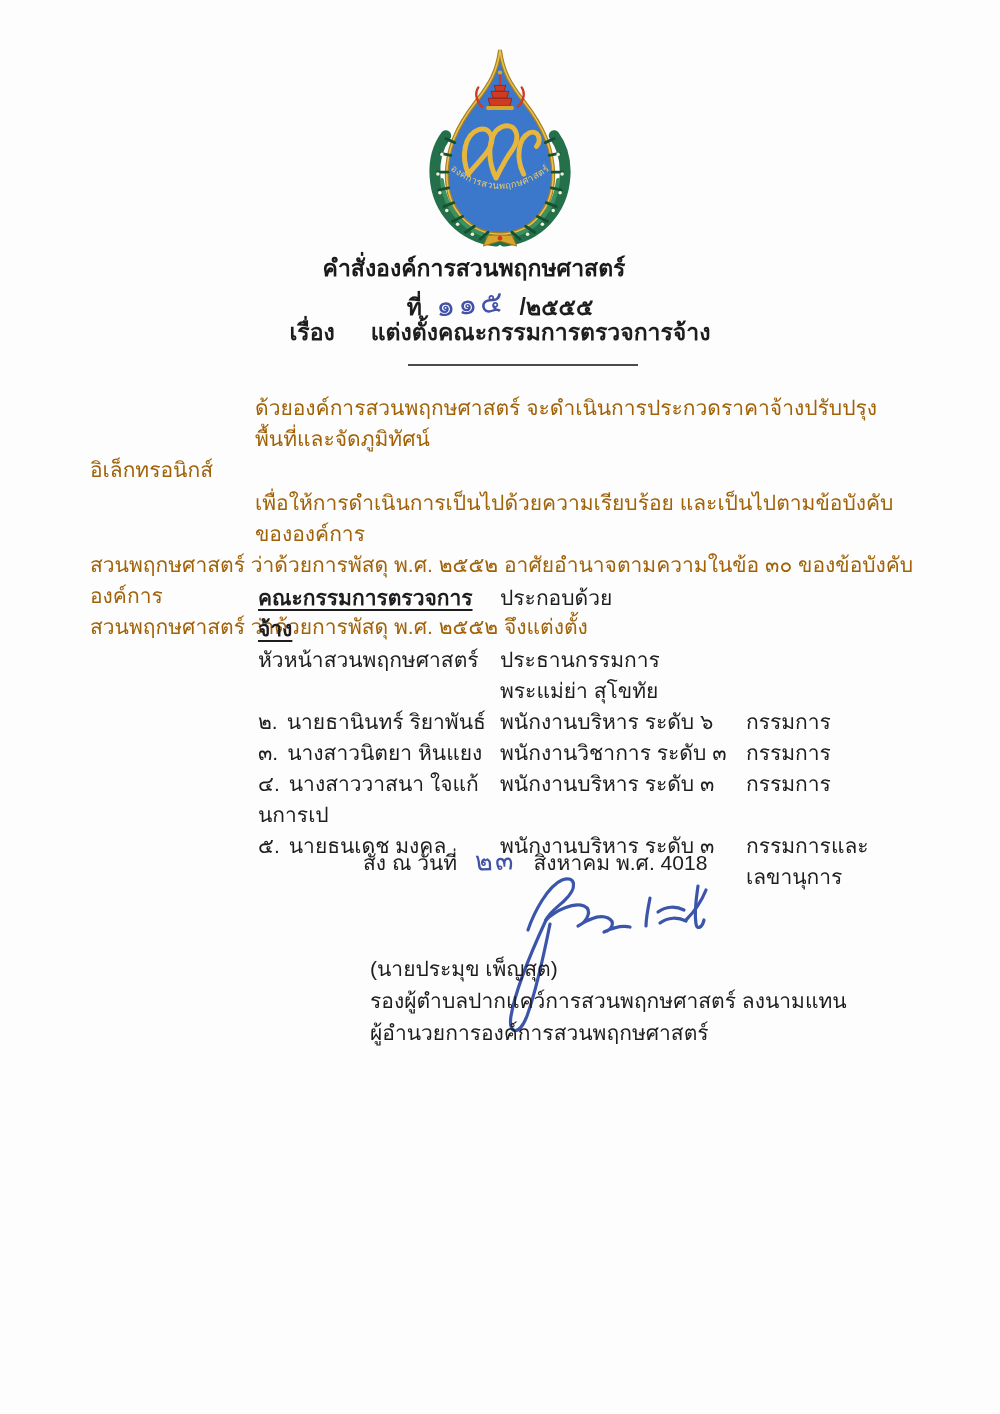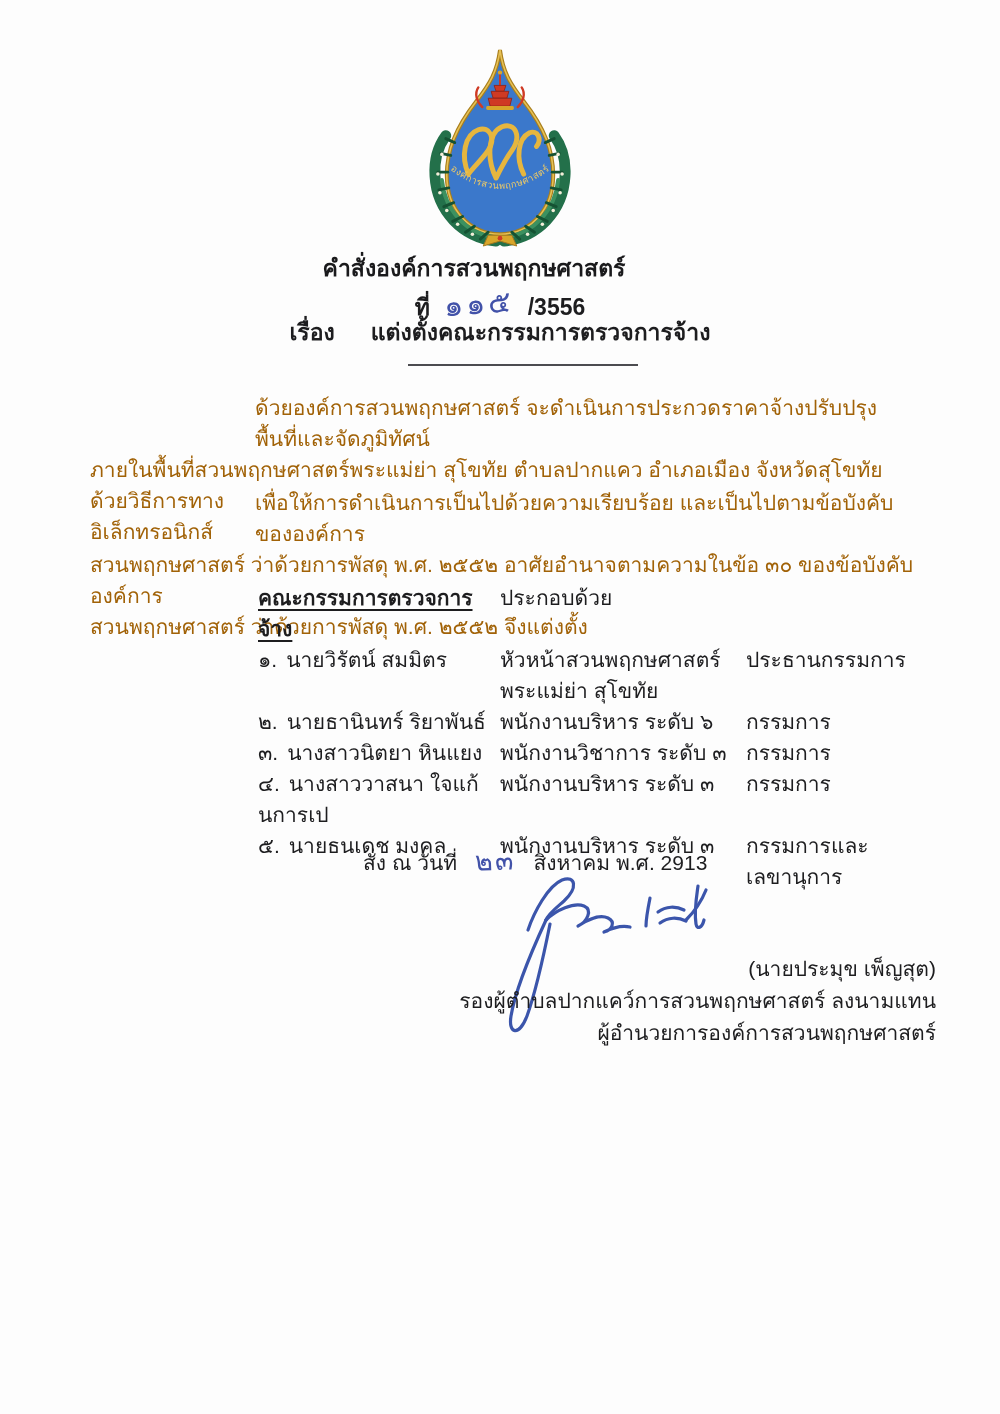--- a/index.html
+++ b/index.html
@@ -60,21 +60,21 @@
   .date-line {
     position:absolute; left:363px; top:803px;
     display:flex; align-items:baseline; gap:18px;
     font-size:21px;
     margin-top:36px;
   }
   .hand-day { font-size:27px; letter-spacing:2px; transform:rotate(-2deg); display:inline-block; }
   .sig-wrap { position:absolute; left:490px; top:868px; width:235px; height:178px; }
   .sig-block {
     position:absolute; left:370px; top:953px; width:566px;
-    text-align:right; font-size:21px; line-height:32px;
+    text-align:left; font-size:21px; line-height:32px;
   }
   svg .ink { stroke:#3b55ab; stroke-width:3.2; fill:none; stroke-linecap:round; stroke-linejoin:round; }
 </style>
 </head>
 <body>
 
 <div class="page">
 
   <div class="logo-wrap">
     <svg viewBox="0 0 180 205" width="178" height="202">
@@ -148,51 +148,49 @@
         <circle cx="90" cy="195" r="2.4" fill="#cf3a24"></circle>
       </g>
     </svg>
   </div>
 
   <div class="title-line t1">คำสั่งองค์การสวนพฤกษศาสตร์</div>
 
   <div class="number-line">
     <span>ที่</span>
     <span class="hand hand-number">๑๑๕</span>
-    <span>/3556</span>
+    <span>/๒๕๕๕</span>
   </div>
 
   <div class="subject-line">
     <span>เรื่อง</span>
     <span>แต่งตั้งคณะกรรมการตรวจการจ้าง</span>
   </div>
 
   <div class="divider"></div>
 
   <div class="para p1">
     <div class="indent">ด้วยองค์การสวนพฤกษศาสตร์ จะดำเนินการประกวดราคาจ้างปรับปรุงพื้นที่และจัดภูมิทัศน์</div>
-    <div>ภายในพื้นที่สวนพฤกษศาสตร์พระแม่ย่า สุโขทัย ตำบลปากแคว อำเภอเมือง จังหวัดสุโขทัย ด้วยวิธีการทาง</div>
     <div>อิเล็กทรอนิกส์</div>
   </div>
 
   <div class="para p2">
     <div class="indent">เพื่อให้การดำเนินการเป็นไปด้วยความเรียบร้อย  และเป็นไปตามข้อบังคับขององค์การ</div>
     <div>สวนพฤกษศาสตร์ ว่าด้วยการพัสดุ พ.ศ. ๒๕๕๒ อาศัยอำนาจตามความในข้อ ๓๐ ของข้อบังคับองค์การ</div>
     <div>สวนพฤกษศาสตร์ ว่าด้วยการพัสดุ พ.ศ. ๒๕๕๒ จึงแต่งตั้ง</div>
   </div>
 
   <div class="committee">
     <div class="c-row c-heading">
       <div><span class="u">คณะกรรมการตรวจการจ้าง</span></div>
       <div style="font-weight:normal;">ประกอบด้วย</div>
       <div></div>
     </div>
 
     <div class="c-row">
-      <div><span class="c-no">๑.</span><span>นายวิรัตน์ สมมิตร</span></div>
       <div>หัวหน้าสวนพฤกษศาสตร์</div>
       <div>ประธานกรรมการ</div>
     </div>
     <div class="c-row">
       <div></div>
       <div>พระแม่ย่า สุโขทัย</div>
       <div></div>
     </div>
 
     <div class="c-row">
@@ -216,21 +214,21 @@
     <div class="c-row">
       <div><span class="c-no">๕.</span><span>นายธนเดช มงคล</span></div>
       <div>พนักงานบริหาร ระดับ ๓</div>
       <div>กรรมการและเลขานุการ</div>
     </div>
   </div>
 
   <div class="date-line">
     <span>สั่ง  ณ  วันที่</span>
     <span class="hand hand-day">๒๓</span>
-    <span>สิงหาคม   พ.ศ. 2913</span>
+    <span>สิงหาคม   พ.ศ. 4018</span>
   </div>
 
   <div class="sig-wrap">
     <svg viewBox="0 0 235 178" width="235" height="178">
       <g class="ink">
         <path d="M 38 62 C 44 44 58 18 72 12 C 86 7 88 20 74 33 C 66 40 58 46 56 52"></path>
         <path d="M 56 52 C 66 42 84 34 94 38 C 103 42 97 54 88 58 C 97 52 110 46 118 50 C 126 54 122 62 114 64 C 122 60 132 57 140 59"></path>
         <path d="M 56 52 C 44 78 26 118 21 148 C 18 166 29 169 37 148 C 46 123 54 86 60 56"></path>
         <path d="M 160 30 C 158 40 156 50 156 58"></path>
         <path d="M 168 44 C 176 38 186 38 194 42"></path>

